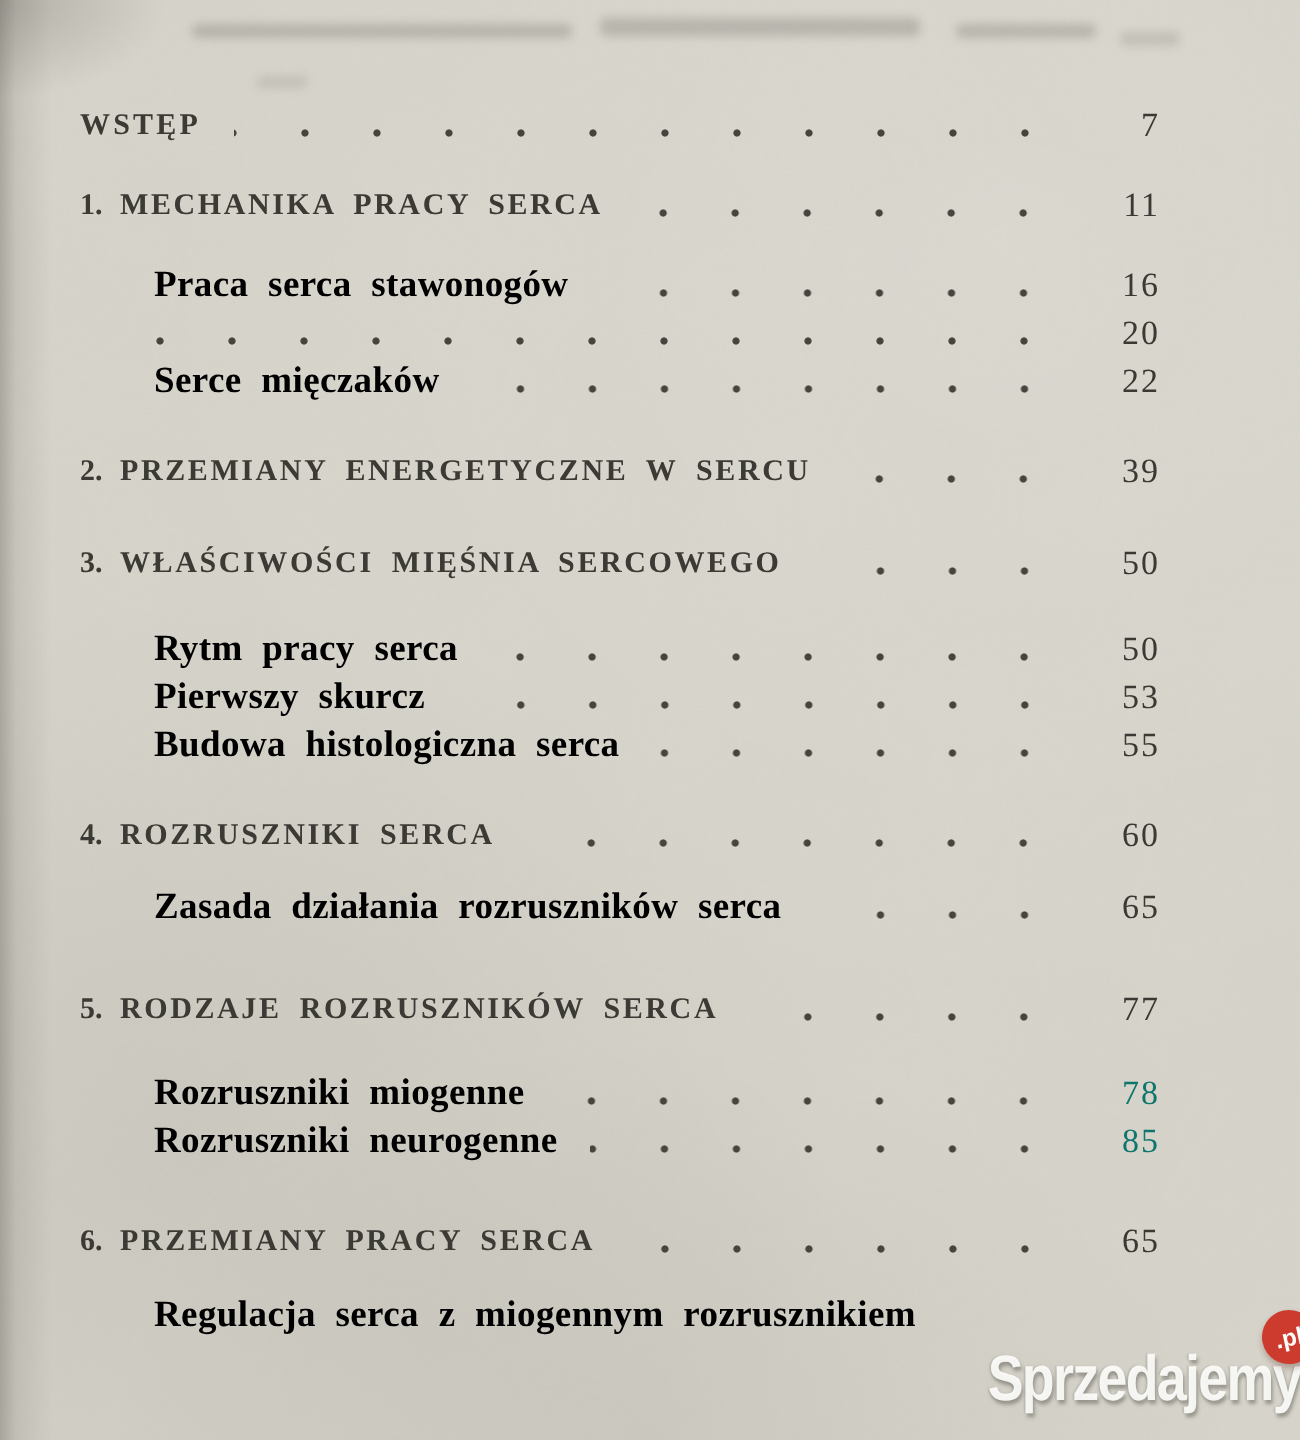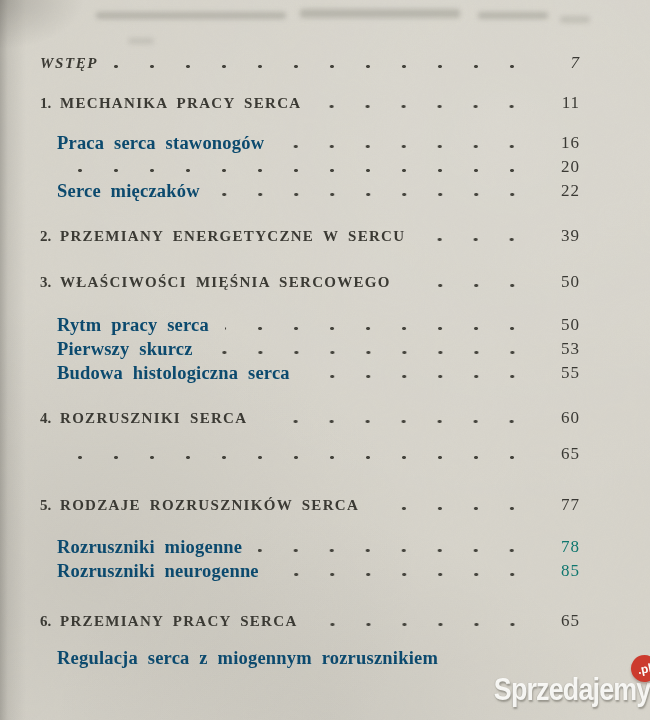--- a/index.html
+++ b/index.html
@@ -51,21 +51,21 @@
   }
   .chapter-row .label {
     font-size: 15px; font-weight: bold; letter-spacing: 1.3px; word-spacing: 4px;
     white-space: nowrap; color: #3b3a34;
   }
   .intro-row .label { letter-spacing: 1.6px; }
   .section-rows { padding-left: 17px; }
   .section-row { height: 24px; line-height: 24px; }
   .section-row .label {
     font-size: 18.5px; font-weight: bold; letter-spacing: 0.2px; word-spacing: 5px;
-    white-space: nowrap; color: #0c4a6e;
+    white-space: nowrap; color: #000000; margin-left: 20px;
   }
   .leader {
     flex: 1 1 auto; align-self: stretch;
     margin: 0 12px 0 16px;
     background-image: radial-gradient(circle, #45443d 1.6px, rgba(0,0,0,0) 2px);
     background-size: 36px 5px;
     background-repeat: repeat-x;
   }
   .chapter-row .leader { background-position: right 2px bottom 3px; }
   .section-row .leader { background-position: right 2px bottom 6px; }
@@ -124,21 +124,21 @@
 
 <div>
   <div class="ghost g1"></div>
   <div class="ghost g2"></div>
   <div class="ghost g3"></div>
   <div class="ghost g4"></div>
   <div class="ghost g5"></div>
 </div>
 
 <div class="toc">
-    <div class="entry entry-wstep" style="margin-top: 0px; font-style: italic;">
+    <div class="entry entry-wstep" style="margin-top: 0px;">
       <div class="row chapter-row intro-row">
         <span class="label">WSTĘP</span>
         <span class="leader"></span>
         <span class="page">7</span>
       </div>
     </div>
     <div class="entry entry-ch1" style="margin-top: 22px;">
       <div class="row chapter-row">
         <span class="num">1.</span>
         <span class="label">MECHANIKA PRACY SERCA</span>
@@ -197,20 +197,21 @@
     </div>
     <div class="entry entry-ch4" style="margin-top: 24px;">
       <div class="row chapter-row">
         <span class="num">4.</span>
         <span class="label">ROZRUSZNIKI SERCA</span>
         <span class="leader"></span>
         <span class="page">60</span>
       </div>
       <div class="section-rows" style="margin-top: 15px;">
         <div class="row section-row">
+          <span class="label">Zasada działania rozruszników serca</span>
           <span class="leader"></span>
           <span class="page">65</span>
         </div>
       </div>
     </div>
     <div class="entry entry-ch5" style="margin-top: 30px;">
       <div class="row chapter-row">
         <span class="num">5.</span>
         <span class="label">RODZAJE ROZRUSZNIKÓW SERCA</span>
         <span class="leader"></span>

